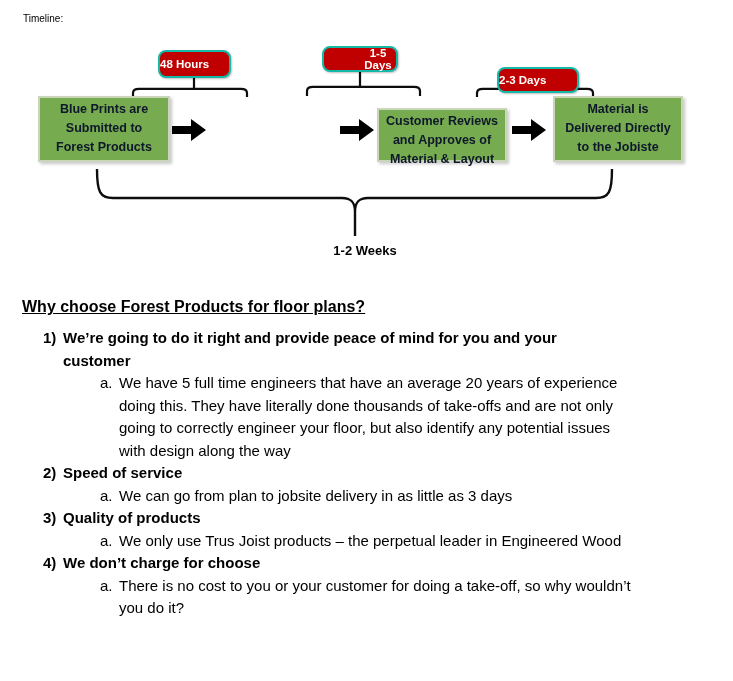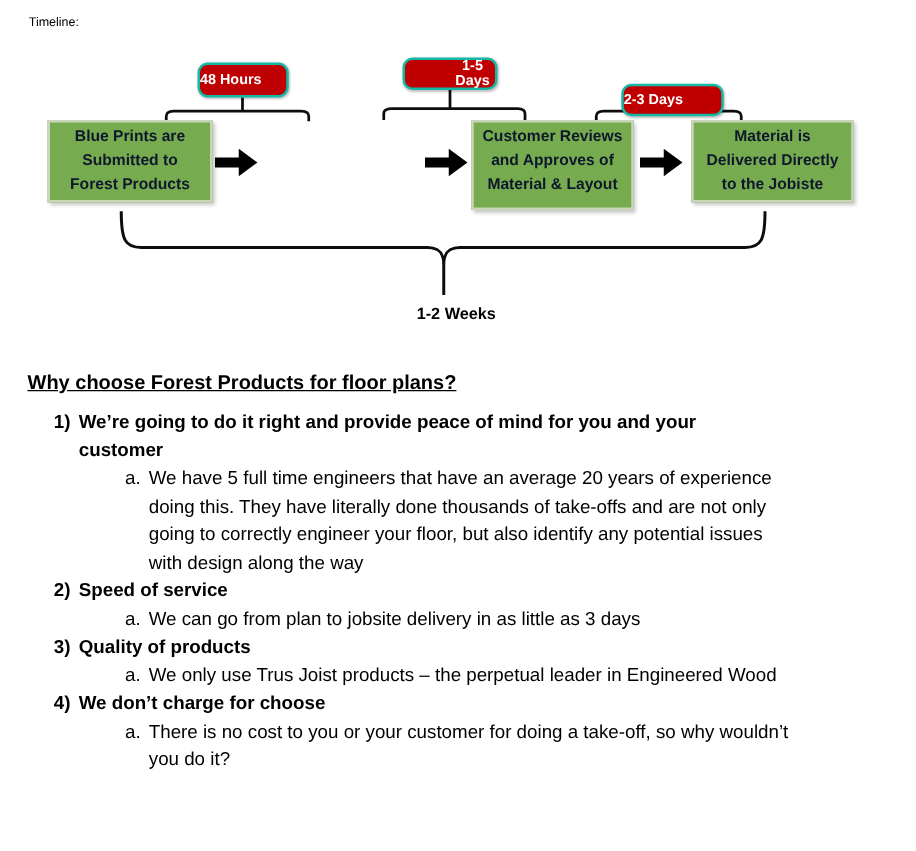--- a/index.html
+++ b/index.html
@@ -14,21 +14,21 @@
   .step{
     position:absolute;box-sizing:border-box;
     background:#76AB50;border:2px solid #C9D6BA;
     box-shadow:2px 2px 3px rgba(0,0,0,0.22);
     color:#0f172a;font-weight:bold;font-size:12.5px;line-height:1.5;
     display:flex;justify-content:center;text-align:center;
     padding:2px 5px;
   }
   .step-1{left:38px;top:96px;width:132px;height:66px;}
   .step-2{left:207px;top:96px;width:130px;height:66px;}
-  .step-3{left:377px;top:96px;width:130px;height:72px;}
+  .step-3{left:377px;top:108px;width:130px;height:54px;}
   .step-4{left:553px;top:96px;width:130px;height:66px;}
   .pill{
     position:absolute;box-sizing:border-box;
     background:#C00000;border:2px solid #14b8a6;border-radius:8px;
     box-shadow:1px 1px 2px rgba(0,0,0,0.25);
     color:#fff;font-weight:bold;font-size:11.5px;
     display:flex;align-items:center;justify-content:flex-start;text-align:center;
   }
   .pill-1{left:158px;top:50px;width:73px;height:28px;}
   .pill-2{left:322px;top:46px;width:76px;height:26px;padding-left:36px;}

